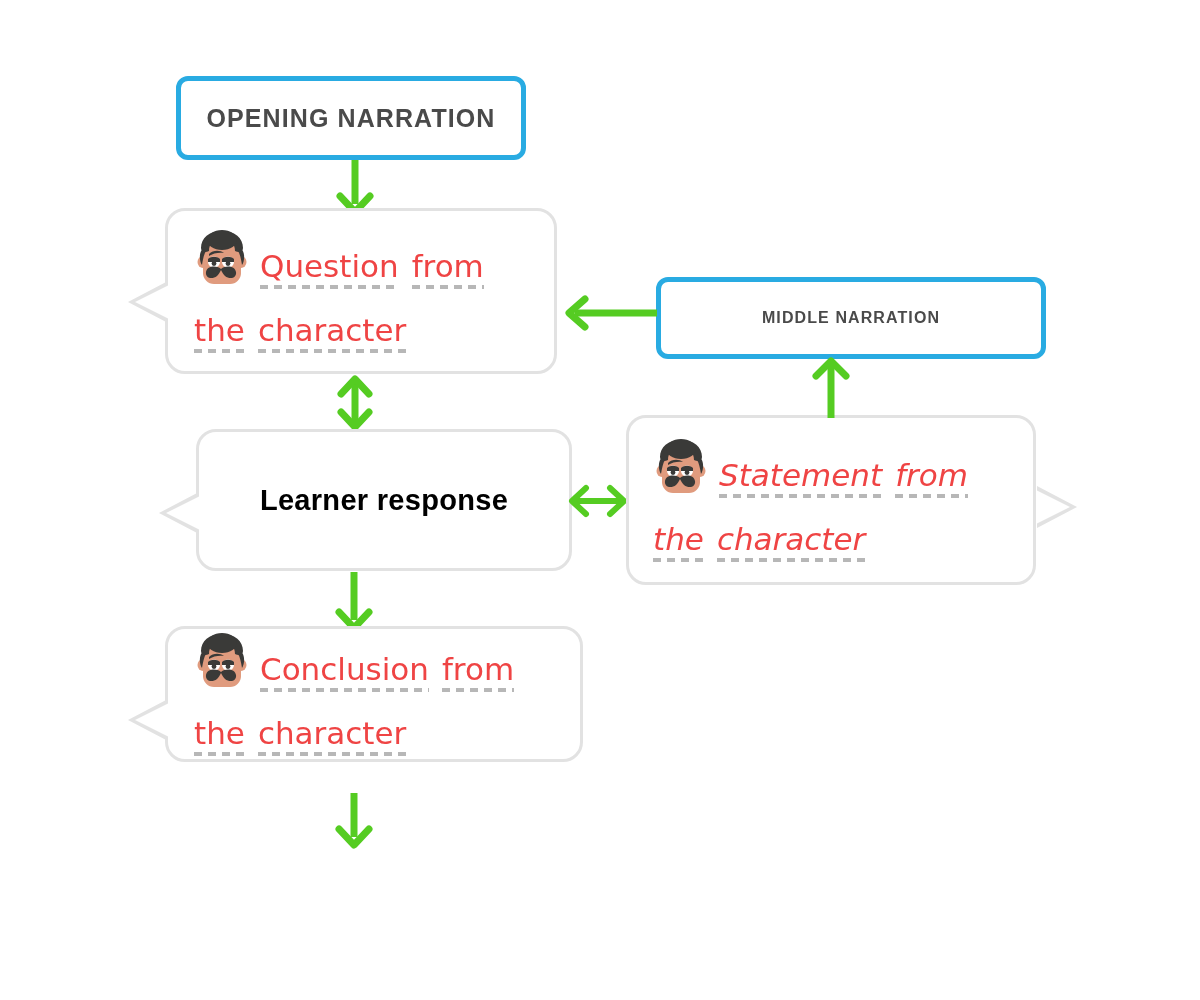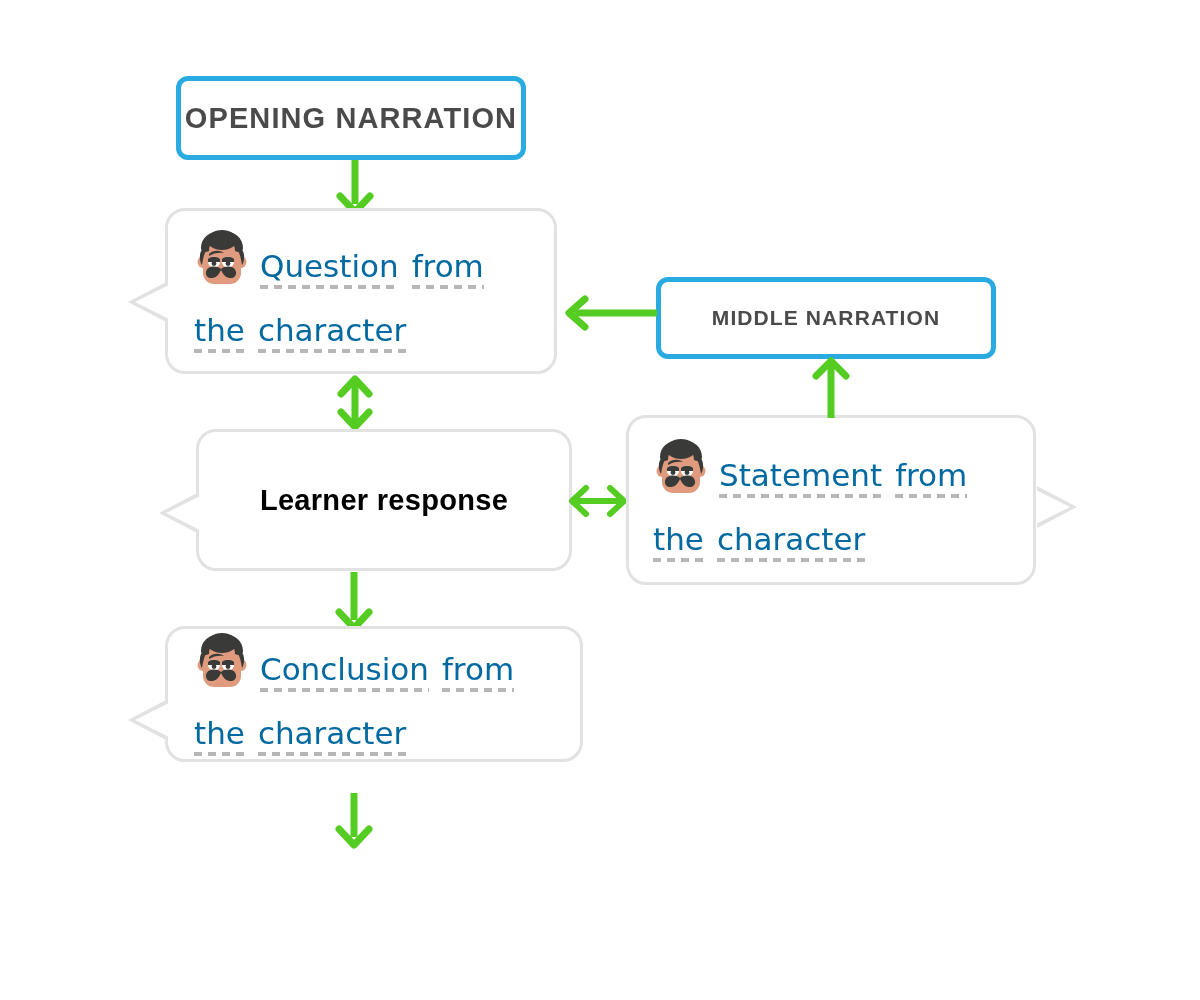--- a/index.html
+++ b/index.html
@@ -74,21 +74,21 @@
     border-bottom:17px solid transparent;
     border-left:34px solid #ffffff;
     left:-1px;top:4px;
   }
 
   
   .line{
     display:flex;align-items:flex-end;
     font-family:"DejaVu Sans", sans-serif;
     font-size:31px;
-    color:#0369a1;
+    color:#ef4444;
     line-height:1.0;
     white-space:nowrap;
   }
   .line.l1{margin-bottom:26px;}
   .word{
     position:relative;
     display:inline-block;
     padding-bottom:7px;
     margin-right:13px;
   }
@@ -125,21 +125,21 @@
 
   
   .arrow{position:absolute;}
   .arrow svg{display:block;overflow:visible;}
 </style>
 </head>
 <body>
 
 <div id="stage">
 
-  <div class="narration" style="left:176px;top:76px;width:350px;height:84px;font-size:29px;">
+  <div class="narration" style="left:176px;top:76px;width:350px;height:84px;font-size:25px;">
     <span>OPENING NARRATION</span>
   </div>
 
   <div class="arrow" style="left:334px;top:160px;">
     <svg width="42" height="56" viewBox="0 0 42 56">
       <path d="M21 0 L21 44" stroke="#55CC22" stroke-width="7" fill="none"></path>
       <path d="M6 36 L21 52 L36 36" stroke="#55CC22" stroke-width="7" fill="none" stroke-linecap="round" stroke-linejoin="round"></path>
     </svg>
   </div>
 
@@ -181,21 +181,21 @@
         <span class="word">Question</span>
         <span class="word">from</span>
       </div>
       <div class="line">
         <span class="word">the</span>
         <span class="word">character</span>
       </div>
     </div>
   </div>
 
-  <div class="narration" style="left:656px;top:277px;width:340px;height:82px;font-size:21px;">
+  <div class="narration" style="left:656px;top:277px;width:390px;height:82px;font-size:16px;">
     <span>MIDDLE NARRATION</span>
   </div>
 
   <div class="arrow" style="left:561px;top:292px;">
     <svg width="96" height="42" viewBox="0 0 96 42">
       <path d="M96 21 L14 21" stroke="#55CC22" stroke-width="7" fill="none"></path>
       <path d="M24 7 L8 21 L24 35" stroke="#55CC22" stroke-width="7" fill="none" stroke-linecap="round" stroke-linejoin="round"></path>
     </svg>
   </div>
 
@@ -223,21 +223,21 @@
       <path d="M20 8 L6 21 L20 34" stroke="#55CC22" stroke-width="6" fill="none" stroke-linecap="round" stroke-linejoin="round"></path>
       <path d="M44 8 L58 21 L44 34" stroke="#55CC22" stroke-width="6" fill="none" stroke-linecap="round" stroke-linejoin="round"></path>
     </svg>
   </div>
 
   <div class="bubble" style="left:626px;top:415px;width:410px;height:170px;">
     <div class="tail tail-right" style="left:408px;top:68px;">
       <span class="outer"></span>
         <span class="inner"></span>
     </div>
-    <div class="bubble-inner" style="padding-left:24px;">
+    <div class="bubble-inner" style="padding-left:24px;font-style:italic;">
       <div class="line l1">
         <span class="avatar">
           <svg viewBox="0 0 56 58">
             <rect x="9" y="13" width="38" height="42" rx="11" fill="#E09B7E"></rect>
             <ellipse cx="9" cy="33" rx="5.5" ry="6" fill="#E09B7E"></ellipse>
             <ellipse cx="47" cy="33" rx="5.5" ry="6" fill="#E09B7E"></ellipse>
             <path d="M7 19 C7 9 15 2 28 2 C41 2 49 9 49 19 C49 23 45 24 41 22
                      C41 14 36 10 28 10 C20 10 15 14 15 22 C11 24 7 23 7 19 Z" fill="#3A3A38"></path>
             <ellipse cx="28" cy="11" rx="15" ry="10" fill="#3A3A38"></ellipse>
             <path d="M9 20 C5 22 5 32 8 36 C9 30 10 25 12 22 Z" fill="#3A3A38"></path>

